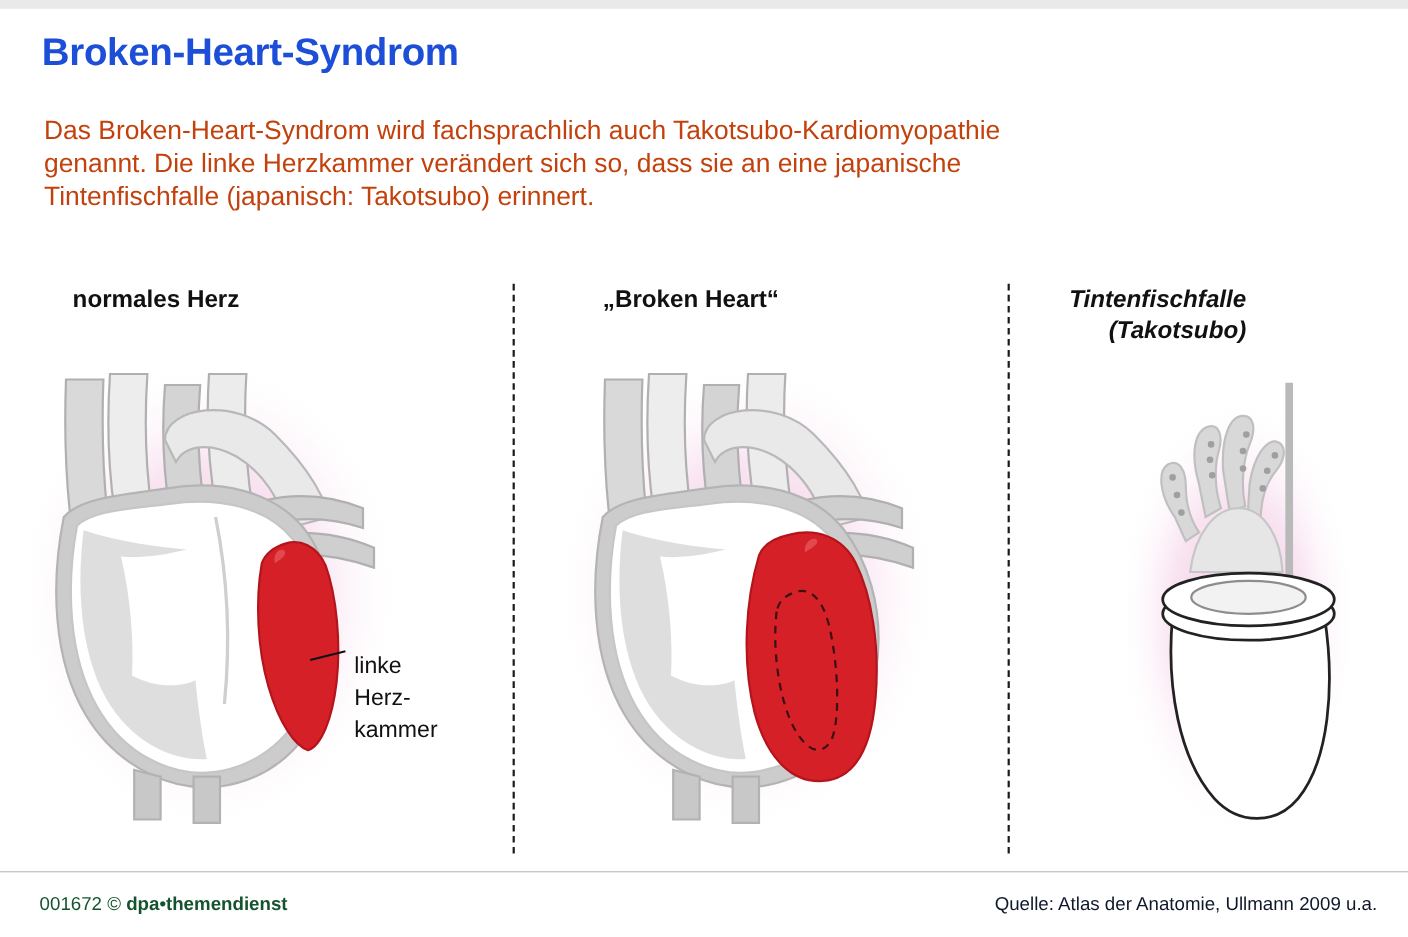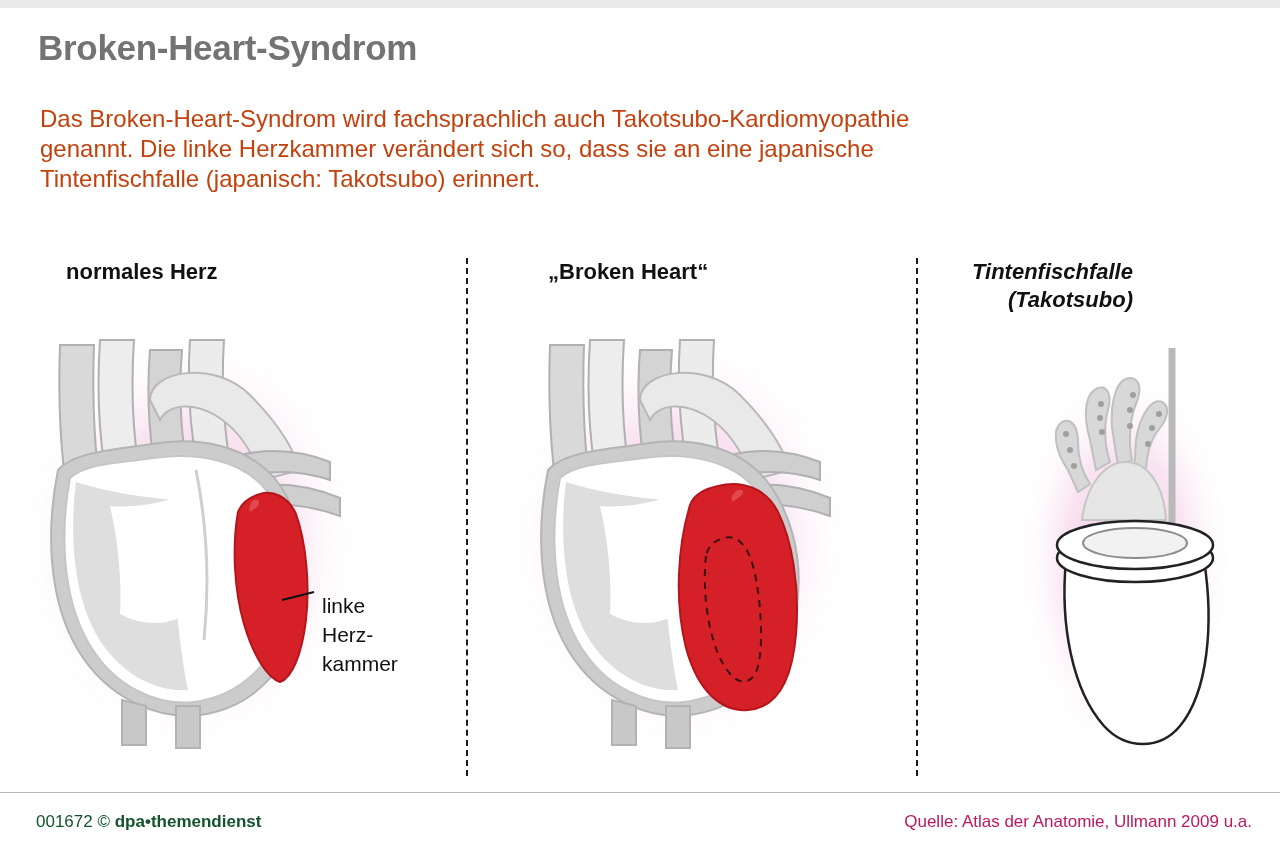--- a/index.html
+++ b/index.html
@@ -28,21 +28,21 @@
     height: 8px;
     background: #e9e9e9;
   }
   .title {
     position: absolute;
     left: 38px;
     top: 28px;
     font-size: 35px;
     font-weight: bold;
     letter-spacing: -0.3px;
-    color: #737373;
+    color: #1d4ed8;
   }
   .intro {
     position: absolute;
     left: 40px;
     top: 104px;
     width: 960px;
     font-size: 24px;
     line-height: 30px;
     color: #c2410c;
   }
@@ -84,21 +84,21 @@
     color: #14532d;
   }
   .footer-left .brand {
     font-weight: bold;
   }
   .footer-right {
     position: absolute;
     right: 28px;
     top: 812px;
     font-size: 17px;
-    color: #be185d;
+    color: #0f172a;
   }
   .callout {
     position: absolute;
     left: 322px;
     top: 578px;
     font-size: 21px;
     line-height: 29px;
     color: #111111;
     white-space: pre-line;
     margin-top: 13px;

